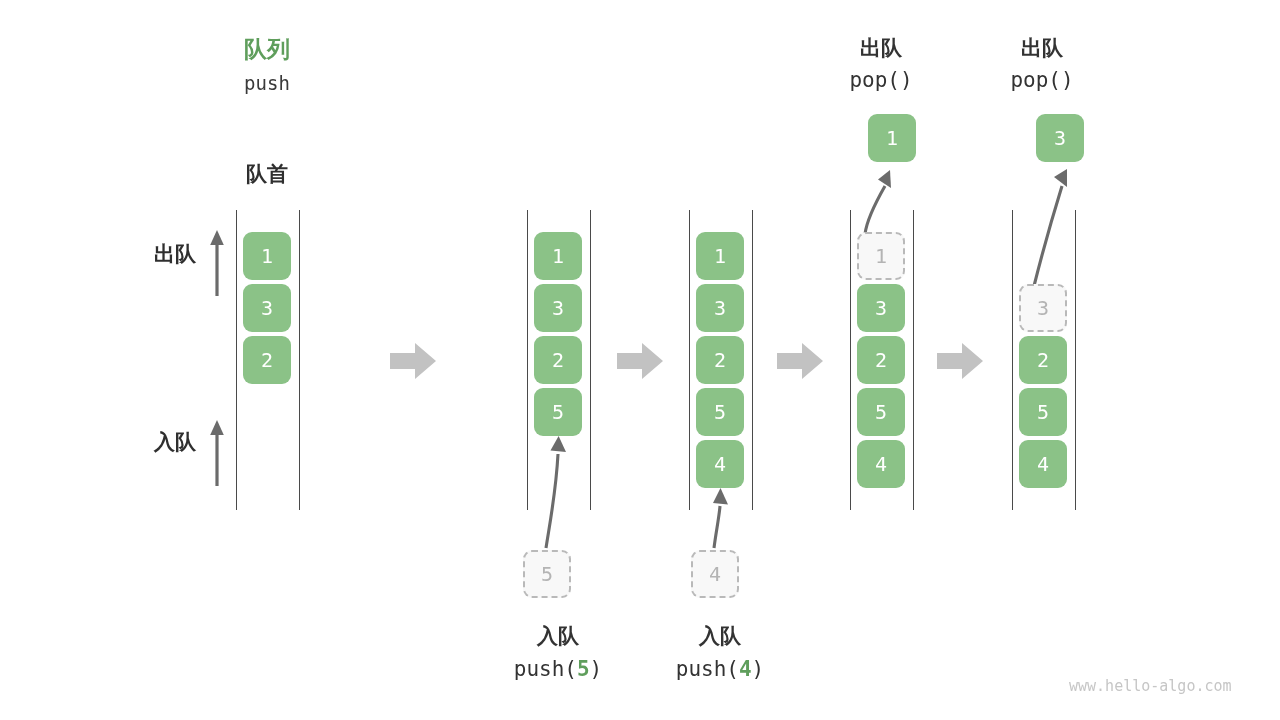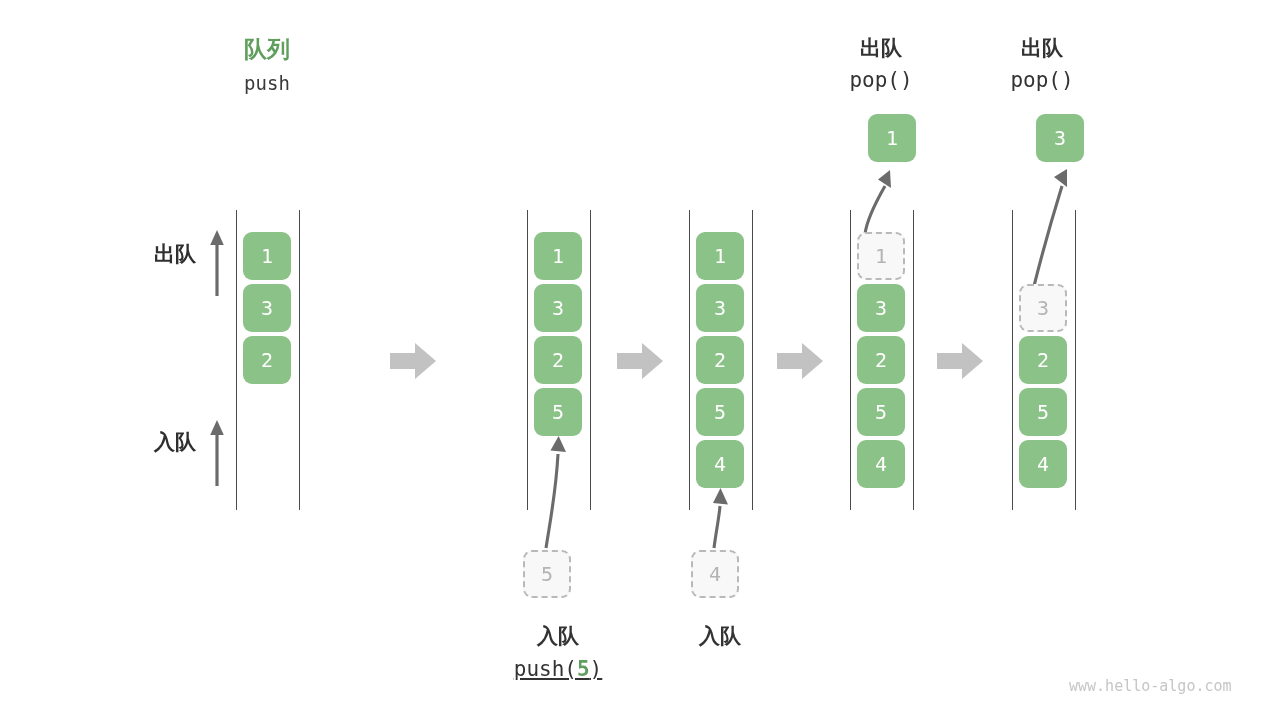--- a/index.html
+++ b/index.html
@@ -104,20 +104,21 @@
   svg { overflow: visible; }
 </style>
 </head>
 <body>
 
 <div id="stage">
 
   <div class="abs title-cn" style="left:187px; top:34px; width:160px;">队列</div>
   <div class="abs title-mono" style="left:187px; top:72px; width:160px;">push</div>
 
+  <div class="abs side-label" style="left:187px; top:160px; width:160px;">队首</div>
 
   <div class="abs side-label" style="left:140px; top:240px; width:70px;">出队</div>
   <div class="abs side-label" style="left:140px; top:428px; width:70px;">入队</div>
 
   <svg class="abs" style="left:203px; top:228px;" width="30" height="72">
     <line x1="14" y1="68" x2="14" y2="14" stroke="#6b6b6b" stroke-width="3.2"></line>
     <polygon points="14,2 7.2,17 20.8,17" fill="#6b6b6b"></polygon>
   </svg>
 
   <svg class="abs" style="left:203px; top:418px;" width="30" height="72">
@@ -145,21 +146,21 @@
   <div class="abs cell" style="left:534px; top:388px;">5</div>
 
   <div class="abs cell ghost" style="left:523px; top:550px;">5</div>
 
   <svg class="abs" style="left:520px; top:432px;" width="60" height="118">
     <path d="M 26 116 C 30 90, 36 60, 38 22" stroke="#6b6b6b" stroke-width="3.1" fill="none"></path>
     <polygon points="38.6,4 30.5,18.5 46,20" fill="#6b6b6b"></polygon>
   </svg>
 
   <div class="abs caption-cn" style="left:478px; top:622px; width:160px;">入队</div>
-  <div class="abs caption-mono" style="left:478px; top:657px; width:160px;text-decoration:underline;">
+  <div class="abs caption-mono" style="left:478px; top:657px; width:160px;">
     <span>push(</span><span class="hl">5</span><span>)</span>
   </div>
 
   <svg class="abs" style="left:617px; top:343px;" width="48" height="36">
     <polygon points="0,10 25,10 25,0 46,18 25,36 25,26 0,26" fill="#c2c2c2"></polygon>
   </svg>
 
   <div class="abs rail" style="left:689px; top:210px; height:300px;"></div>
   <div class="abs rail" style="left:752px; top:210px; height:300px;"></div>
 
@@ -170,20 +171,23 @@
   <div class="abs cell" style="left:696px; top:440px;">4</div>
 
   <div class="abs cell ghost" style="left:691px; top:550px;">4</div>
 
   <svg class="abs" style="left:690px; top:484px;" width="60" height="66">
     <path d="M 24 64 C 26 48, 29 34, 30 22" stroke="#6b6b6b" stroke-width="3.1" fill="none"></path>
     <polygon points="30.5,4 23,19 38,20.5" fill="#6b6b6b"></polygon>
   </svg>
 
   <div class="abs caption-cn" style="left:640px; top:622px; width:160px;">入队</div>
+  <div class="abs caption-mono" style="left:640px; top:657px; width:160px;">
+    <span>push(</span><span class="hl">4</span><span>)</span>
+  </div>
 
   <svg class="abs" style="left:777px; top:343px;" width="48" height="36">
     <polygon points="0,10 25,10 25,0 46,18 25,36 25,26 0,26" fill="#c2c2c2"></polygon>
   </svg>
 
   <div class="abs op-cn" style="left:801px; top:34px; width:160px;">出队</div>
   <div class="abs caption-mono" style="left:801px; top:68px; width:160px;">pop()</div>
 
   <div class="abs cell" style="left:868px; top:114px;">1</div>
 

